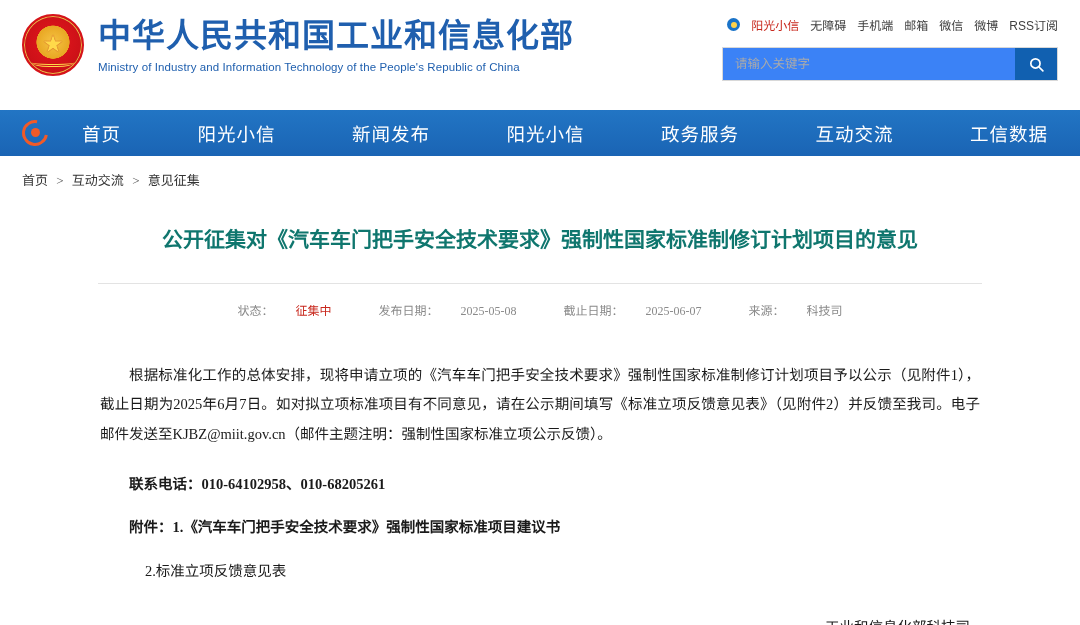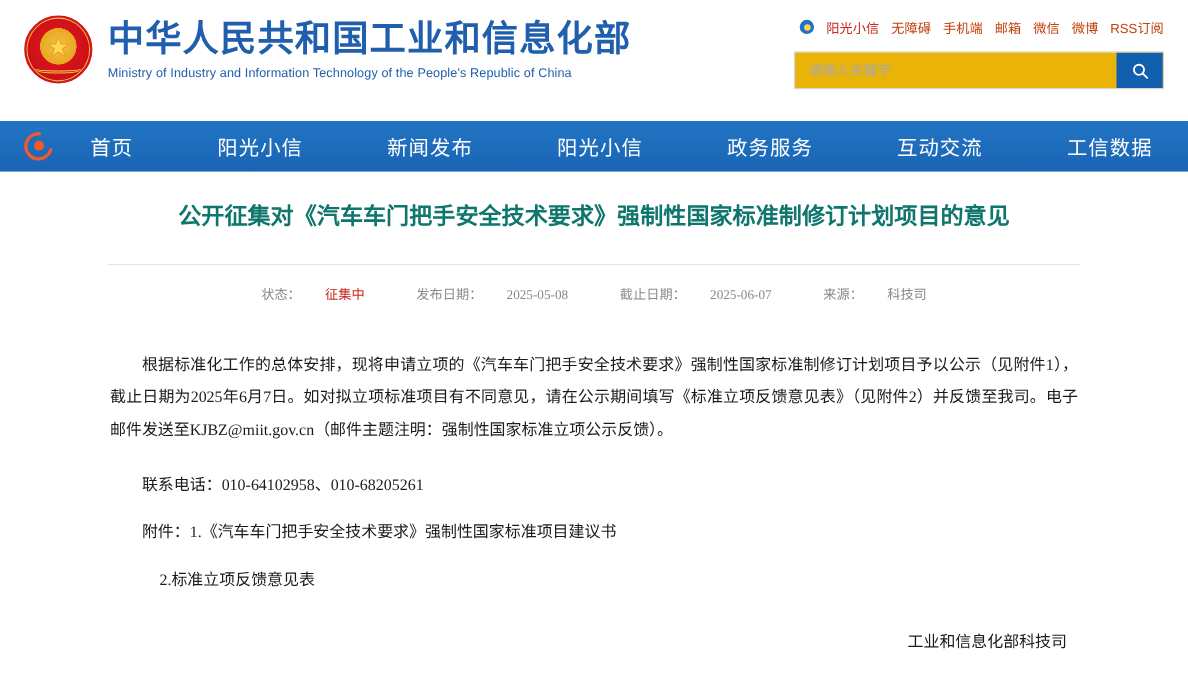--- a/index.html
+++ b/index.html
@@ -83,21 +83,21 @@
   }
   .toplinks {
     display: flex;
     align-items: center;
     gap: 11px;
     font-size: 12px;
     color: #333;
     white-space: nowrap;
     text-align: right;
   }
-  .toplinks .tl { color: #c2410c; text-decoration: none; cursor: pointer; }
+  .toplinks .tl { color: #404040; text-decoration: none; cursor: pointer; }
   .toplinks .tl:first-of-type { color: #c8271c; }
   .sun-icon {
     width: 13px; height: 13px;
     border-radius: 50%;
     background: #1a73c8;
     position: relative;
     display: inline-block;
     flex: none;
   }
   .sun-icon::after {
@@ -108,21 +108,21 @@
     border-radius: 50%;
     background: #ffd24a;
   }
   .search-box {
     margin-top: 14px;
     width: 336px;
     height: 34px;
     border: 1px solid #d8d8d8;
     display: flex;
     align-items: stretch;
-    background: #eab308;
+    background: #3b82f6;
   }
   .search-input {
     flex: 1;
     border: 0;
     outline: none;
     padding: 0 12px;
     font-size: 12.5px;
     color: #333;
     font-family: "Liberation Sans", sans-serif;
     background: transparent;
@@ -227,21 +227,21 @@
   .body-text {
     font-family: "Liberation Serif", "DejaVu Serif", serif;
     font-size: 14.5px;
     color: #1a1a1a;
     line-height: 2.05;
     padding: 42px 2px 0 2px;
     text-align: justify;
   }
   .body-text p { margin: 0 0 20px 0; }
   .body-text p.indent { text-indent: 2em; }
-  .body-text p.tight { margin-bottom: 14px; }
+  .body-text p.tight { margin-bottom: 14px; font-weight: bold; }
   .attach-line2 { padding-left: 3.1em; }
   .sign {
     text-align: right;
     font-family: "Liberation Serif", "DejaVu Serif", serif;
     font-size: 14.5px;
     color: #1a1a1a;
     padding-right: 10px;
     margin-top: 26px;
   }
 </style>
@@ -293,20 +293,27 @@
       <div class="nav-item">首页</div>
       <div class="nav-item">阳光小信</div>
       <div class="nav-item">新闻发布</div>
       <div class="nav-item">阳光小信</div>
       <div class="nav-item">政务服务</div>
       <div class="nav-item">互动交流</div>
       <div class="nav-item">工信数据</div>
     </div>
   </div>
 
+  <div class="breadcrumb">
+    <a>首页</a>
+    <span class="sep">&gt;</span>
+    <a>互动交流</a>
+    <span class="sep">&gt;</span>
+    <a>意见征集</a>
+  </div>
 
   <div class="article">
 
     <div class="article-title">公开征集对《汽车车门把手安全技术要求》强制性国家标准制修订计划项目的意见</div>
 
     <hr class="title-rule">
 
     <div class="meta">
       <span><span>状态：</span><span class="status-value">征集中</span></span>
       <span><span>发布日期：</span><span>2025-05-08</span></span>

